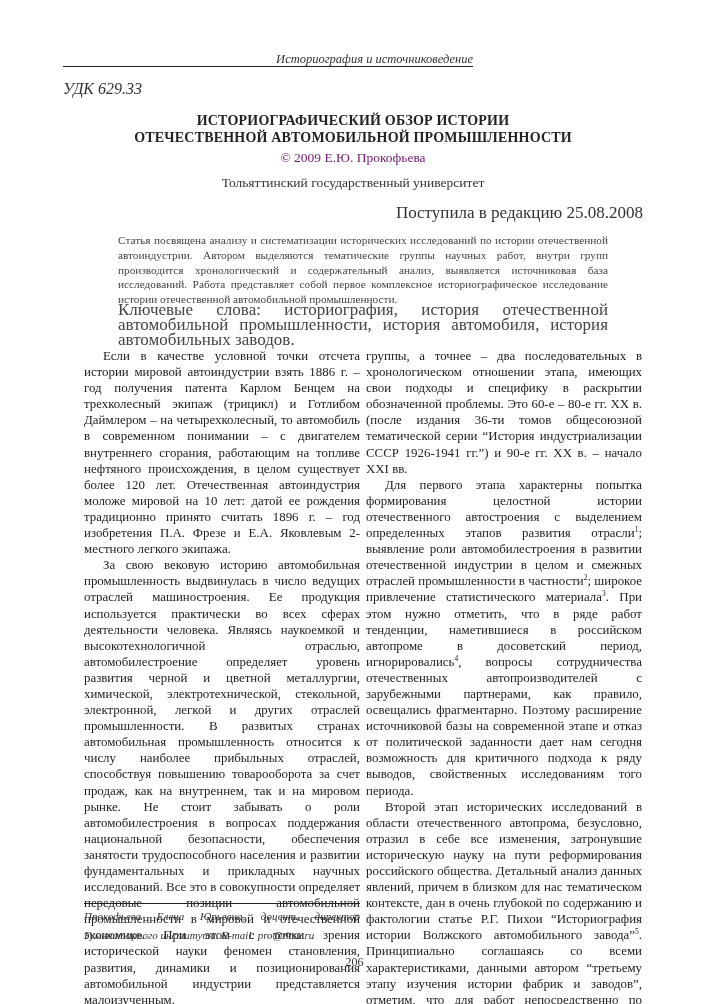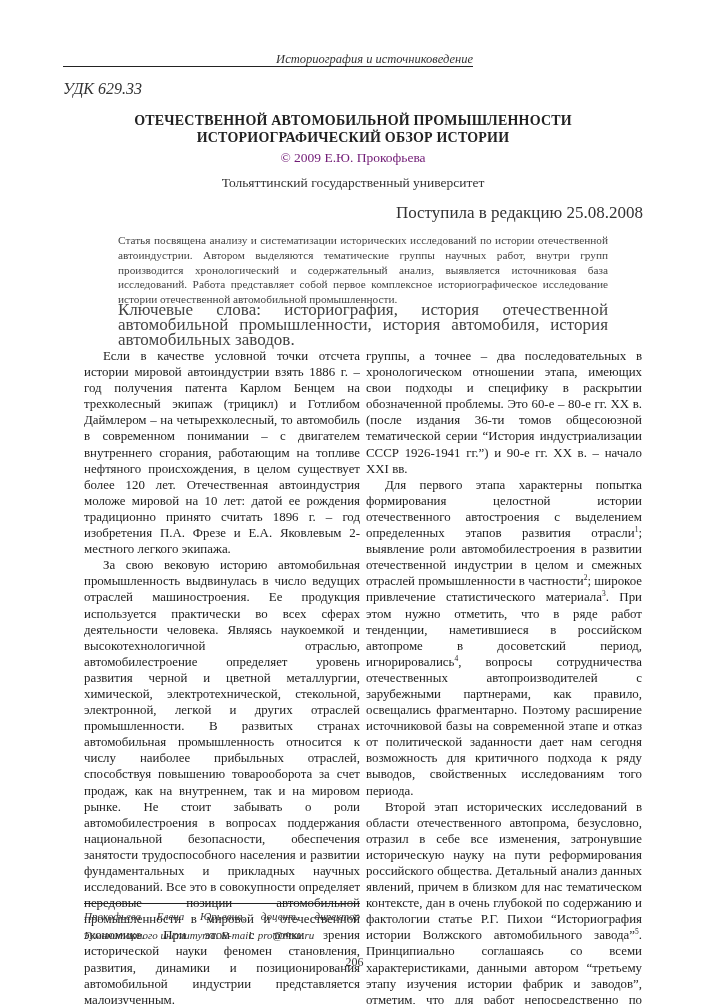--- a/index.html
+++ b/index.html
@@ -48,22 +48,22 @@
 <div class="page">
 
   <div class="rh-wrap">
     <div class="rh-text" style="position:absolute; left:0; right:0; text-align:right; font-family:'Liberation Serif', serif; font-style:italic; font-size:12.5px; color:#333;">Историография и источниковедение</div>
   </div>
   <div class="head-rule"></div>
 
   <div class="udk">УДК 629.33</div>
 
   <div class="title">
+    <div>ИСТОРИОГРАФИЧЕСКИЙ ОБЗОР ИСТОРИИ</div>
     <div>ОТЕЧЕСТВЕННОЙ АВТОМОБИЛЬНОЙ ПРОМЫШЛЕННОСТИ</div>
-    <div>ИСТОРИОГРАФИЧЕСКИЙ ОБЗОР ИСТОРИИ</div>
   </div>
 
   <div class="author">© 2009  Е.Ю. Прокофьева</div>
   <div class="affil">Тольяттинский государственный университет</div>
   <div class="received">Поступила в редакцию 25.08.2008</div>
 
   <div class="abstract">Статья посвящена анализу и систематизации исторических исследований по истории отечественной автоиндустрии. Автором выделяются тематические группы научных работ, внутри групп производится хронологический и содержательный анализ, выявляется источниковая база исследований. Работа представляет собой первое комплексное историографическое исследование истории отечественной автомобильной промышленности.</div>
   <div class="keywords">Ключевые слова: историография, история отечественной автомобильной промышленности, история автомобиля, история автомобильных заводов.</div>
 
   <div class="col col-left">

